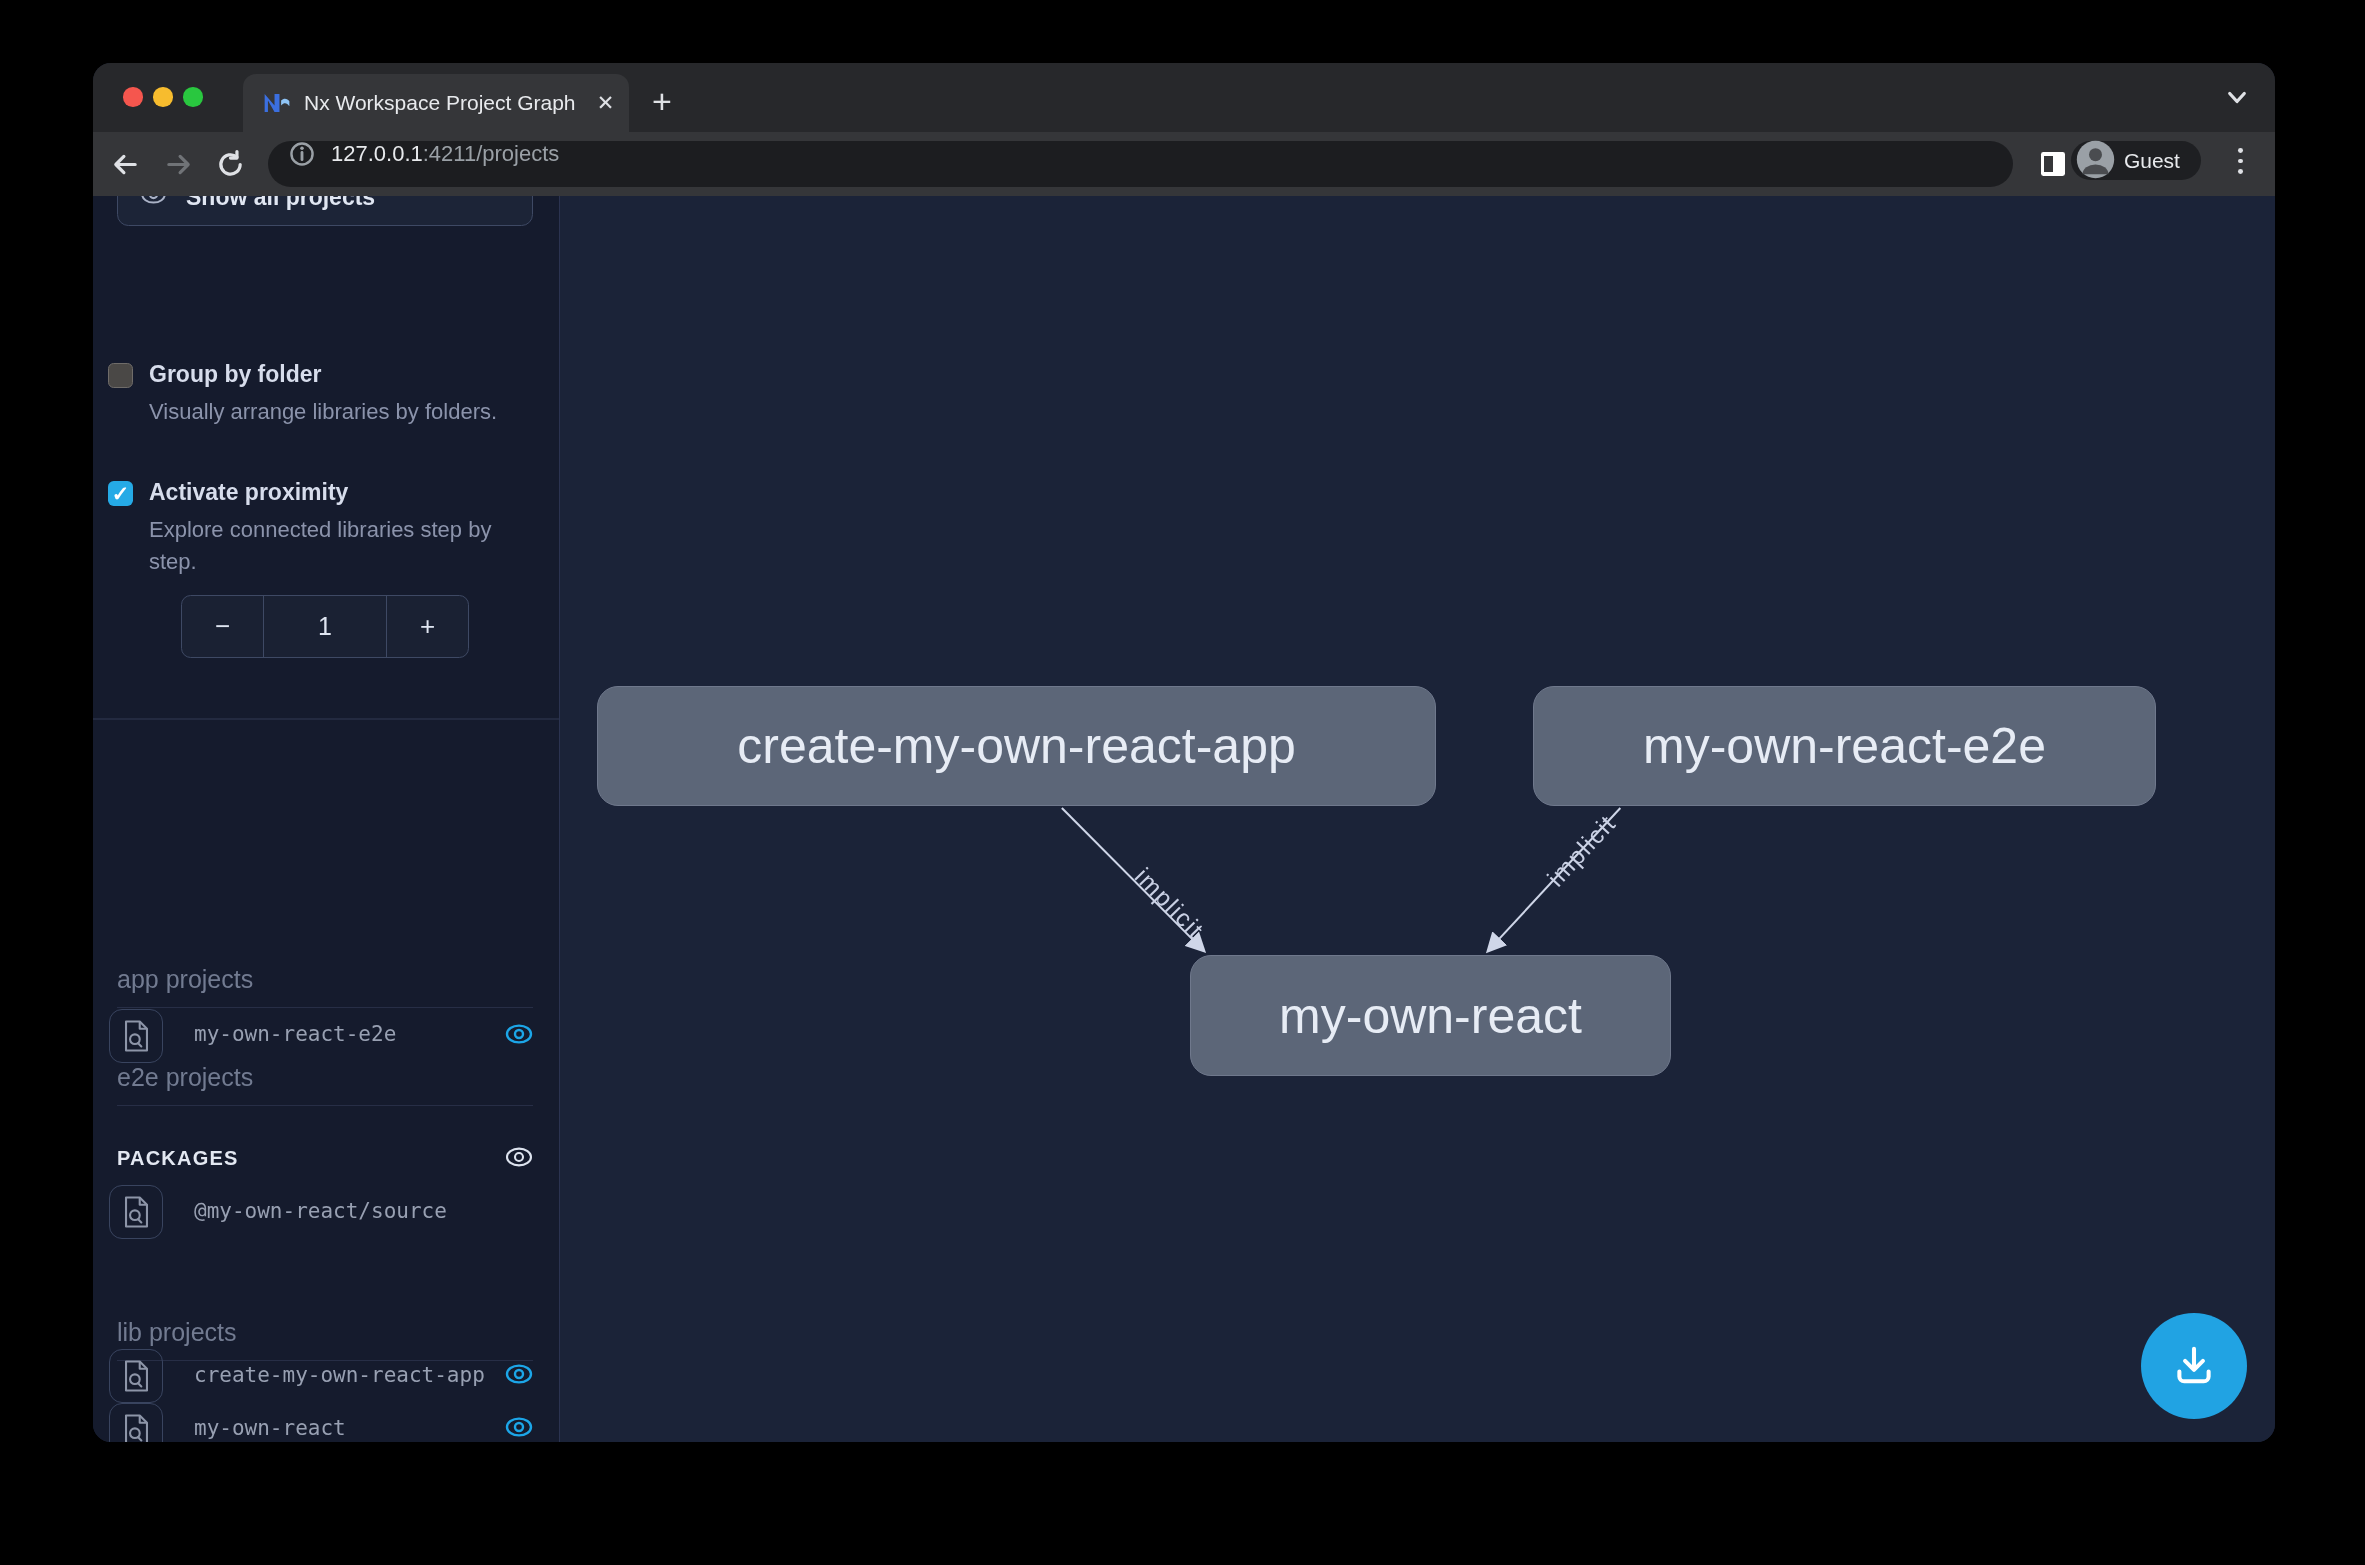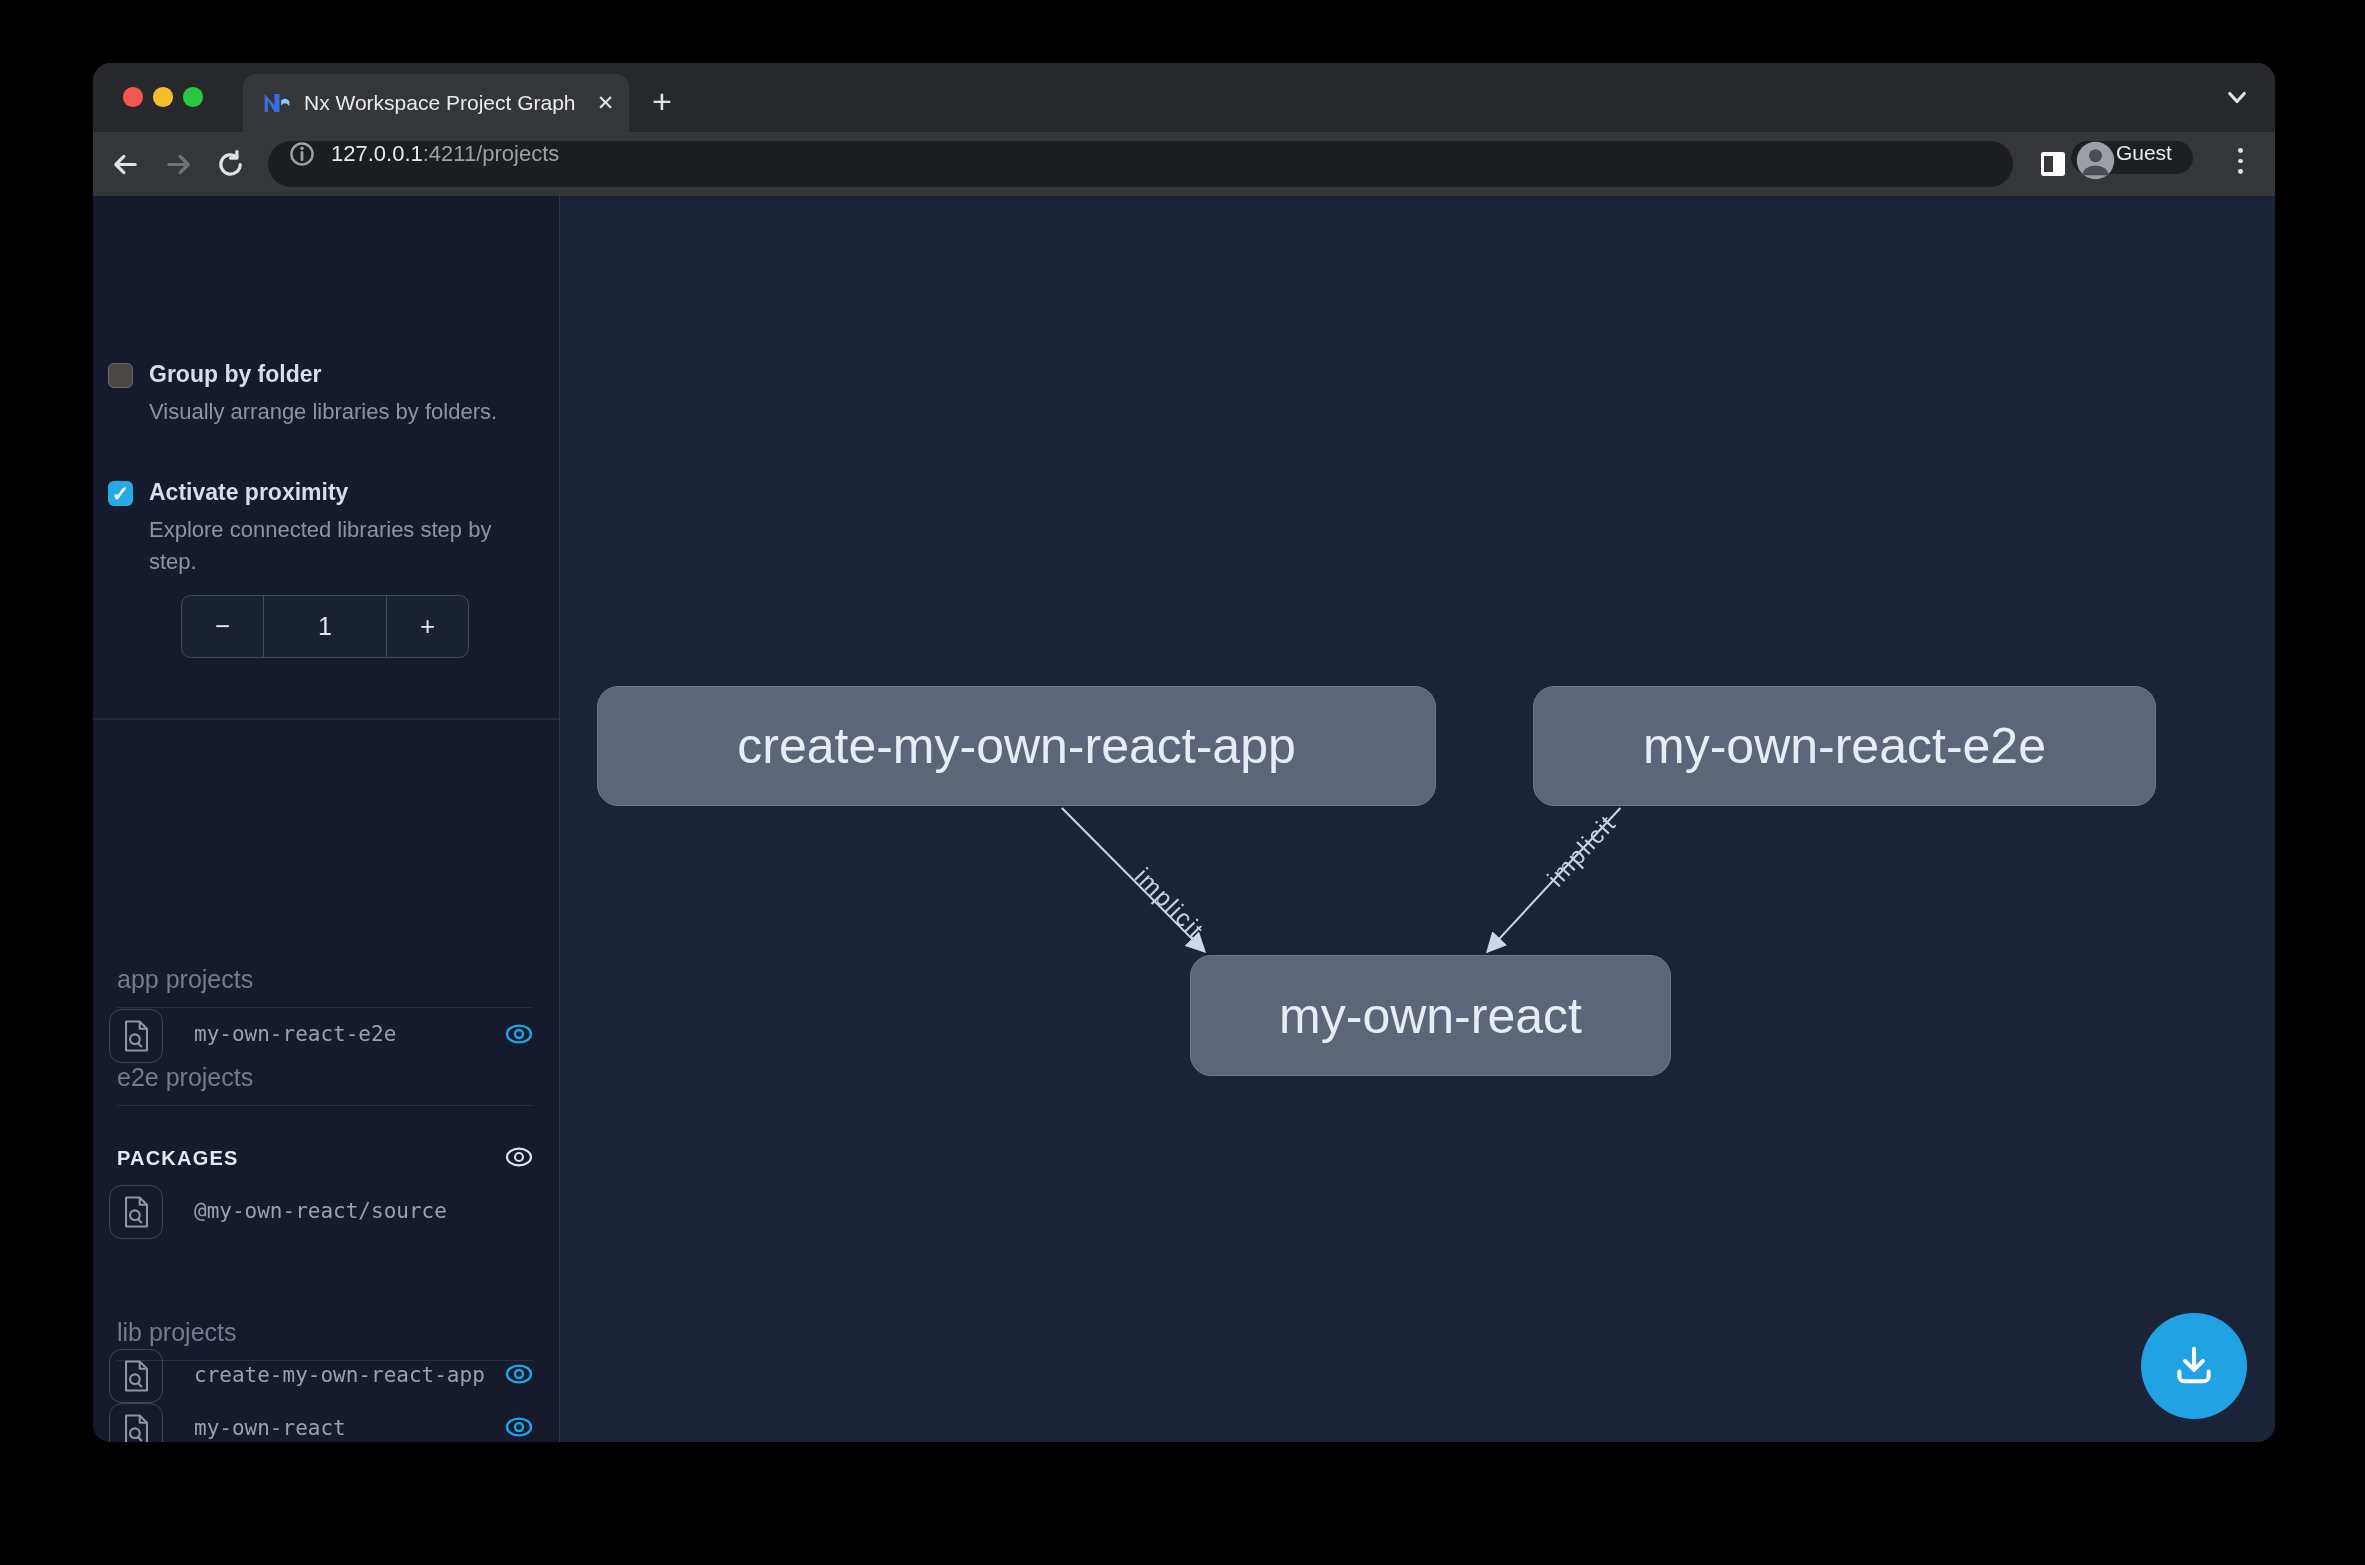--- a/index.html
+++ b/index.html
@@ -29,22 +29,22 @@
   .toolbar { position:relative; height:64px; background:#353639; display:flex; align-items:center; }
   .navbtn { position:absolute; top:18px; width:29px; height:29px; }
   .urlbar { position:absolute; left:175px; top:9px; width:1745px; height:46px; background:#1c1d20;
             border-radius:23.5px; display:flex; }
   .info-icon { margin-left:21px; flex:0 0 auto; }
   .url { margin-left:16px; font-size:22px; white-space:nowrap; }
   .url .host { color:#e8eaed; }
   .url .rest { color:#9aa0a6; }
   .sidepanel-icon { position:absolute; left:1948px; top:20px; width:24px; height:24px; background:#fff; border-radius:2.4px; }
   .sidepanel-icon::after { content:""; position:absolute; left:3.2px; top:4px; width:9px; height:16px; background:#353639; }
-  .guest { position:absolute; left:1978px; top:9px; height:33px; padding:0 21px 0 4.9px; background:#1e1f22;
-           border-radius:23.5px; display:flex; align-items:flex-start; gap:1px; }
+  .guest { position:absolute; left:1978px; top:9px; height:39px; padding:0 21px 0 4.9px; background:#1e1f22;
+           border-radius:23.5px; display:flex; align-items:center; gap:9px; }
   .guest-label { color:#e8eaed; font-size:21px; }
   .kebab { position:absolute; left:2145px; top:16px; display:flex; flex-direction:column; gap:5.7px; }
   .kebab i { width:4.9px; height:4.9px; border-radius:50%; background:#dfe1e5; }
 
   
   .content { display:flex; height:1246px; }
   .sidebar { position:relative; width:467px; background:#151b2d; border-right:1.6px solid #2b3350;
              overflow:hidden; flex:0 0 auto; }
   .canvas { position:relative; flex:1; background:#1b2338; overflow:hidden; }
 
@@ -156,20 +156,29 @@
           <i></i>
           <i></i>
           <i></i>
         </span>
     </div>
 
     <div class="content">
 
       <aside class="sidebar">
 
+        <div class="sbtn" style="top:-28px;">
+          <span>
+            <svg width="29" height="29" viewBox="0 0 36 36">
+              <ellipse cx="18" cy="18" rx="14" ry="10" fill="none" stroke="#aab2c6" stroke-width="2.5"></ellipse>
+              <circle cx="18" cy="18" r="4.5" fill="none" stroke="#aab2c6" stroke-width="2.5"></circle>
+            </svg>
+          </span>
+          <span>Show all projects</span>
+        </div>
 
 
         <div class="chk-row" style="top:165px;">
           <span class="chkbox chk-off"></span>
           <div class="chk-label">Group by folder</div>
           <div class="chk-desc">Visually arrange libraries by folders.</div>
         </div>
 
         <div class="chk-row" style="top:283px;">
           <span class="chkbox chk-on">✓</span>

